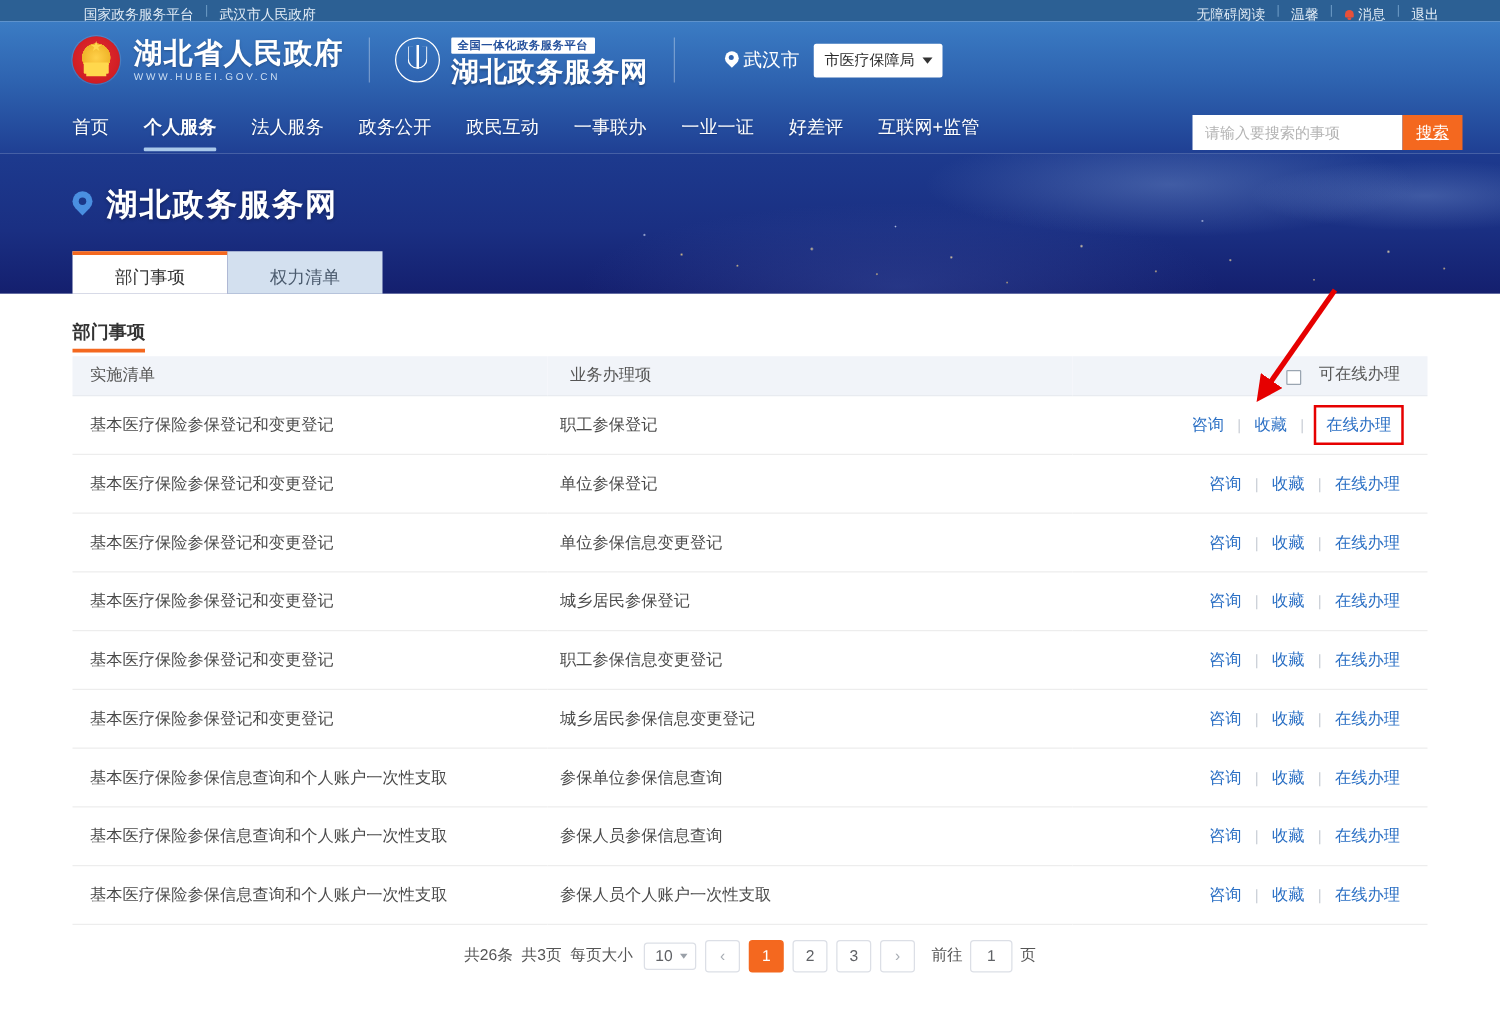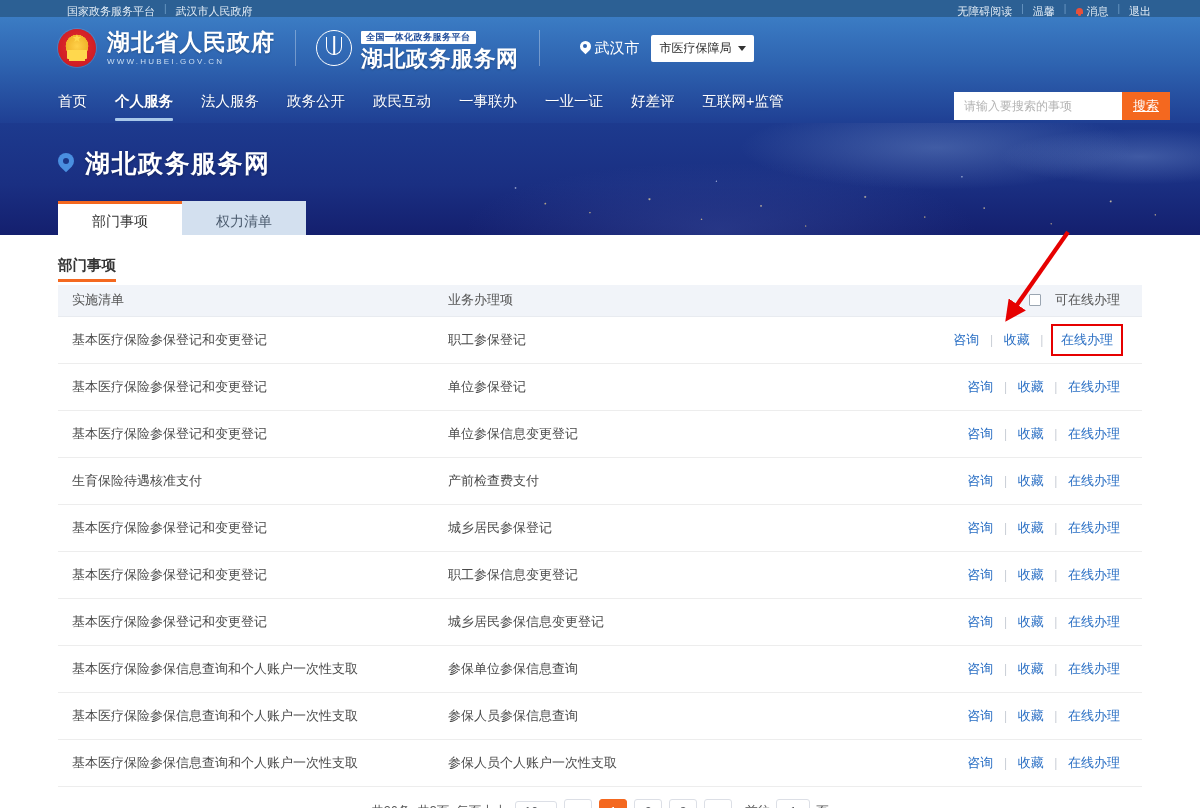--- a/index.html
+++ b/index.html
@@ -217,26 +217,26 @@
     font-size: 14.5px; font-weight: 700; color: #333;
     display: inline-block; padding-bottom: 7px; position: relative;
   }
   .section-title::after {
     content: ""; position: absolute; left: 0; bottom: 0; width: 100%; height: 3px; background: #f4681f;
   }
 
   table.listing { width: 100%; border-collapse: collapse; margin-top: 3px; }
   table.listing thead th {
     background: #f1f4f9; font-weight: 400; font-size: 13px; color: #555;
-    text-align: left; height: 31px; padding: 0 10px; border-bottom: 1px solid #e8ebf0;
+    text-align: left; height: 31px; padding: 0 18px; border-bottom: 1px solid #e8ebf0;
   }
   th.col-a { width: 380px; padding-left: 14px !important; }
   th.col-b { width: 420px; }
   th.col-c { text-align: right !important; padding-right: 22px !important; }
-  .chk-wrap { display: inline-flex; align-items: center; gap: 14px; cursor: pointer; }
+  .chk-wrap { display: inline-flex; align-items: flex-end; gap: 14px; cursor: pointer; }
   .chk {
     width: 12px; height: 12px; border: 1px solid #9aa5b1; background: #fff;
     border-radius: 1px; display: inline-block; flex: none;
   }
 
   table.listing tbody td {
     height: 47px; font-size: 13px; color: #4a4a4a; padding: 0 10px;
     border-bottom: 1px solid #ededed; vertical-align: middle;
   }
   table.listing tbody tr:last-child td { border-bottom: 1px solid #ededed; }
@@ -417,31 +417,20 @@
         <td class="col-b">单位参保信息变更登记</td>
         <td class="col-c">
           <a class="act">咨询</a>
           <span class="act-sep">|</span>
           <a class="act">收藏</a>
           <span class="act-sep">|</span>
           <a class="act">在线办理</a>
         </td>
       </tr>
 
-      <tr>
-        <td class="col-a">生育保险待遇核准支付</td>
-        <td class="col-b">产前检查费支付</td>
-        <td class="col-c">
-          <a class="act">咨询</a>
-          <span class="act-sep">|</span>
-          <a class="act">收藏</a>
-          <span class="act-sep">|</span>
-          <a class="act">在线办理</a>
-        </td>
-      </tr>
 
       <tr>
         <td class="col-a">基本医疗保险参保登记和变更登记</td>
         <td class="col-b">城乡居民参保登记</td>
         <td class="col-c">
           <a class="act">咨询</a>
           <span class="act-sep">|</span>
           <a class="act">收藏</a>
           <span class="act-sep">|</span>
           <a class="act">在线办理</a>

